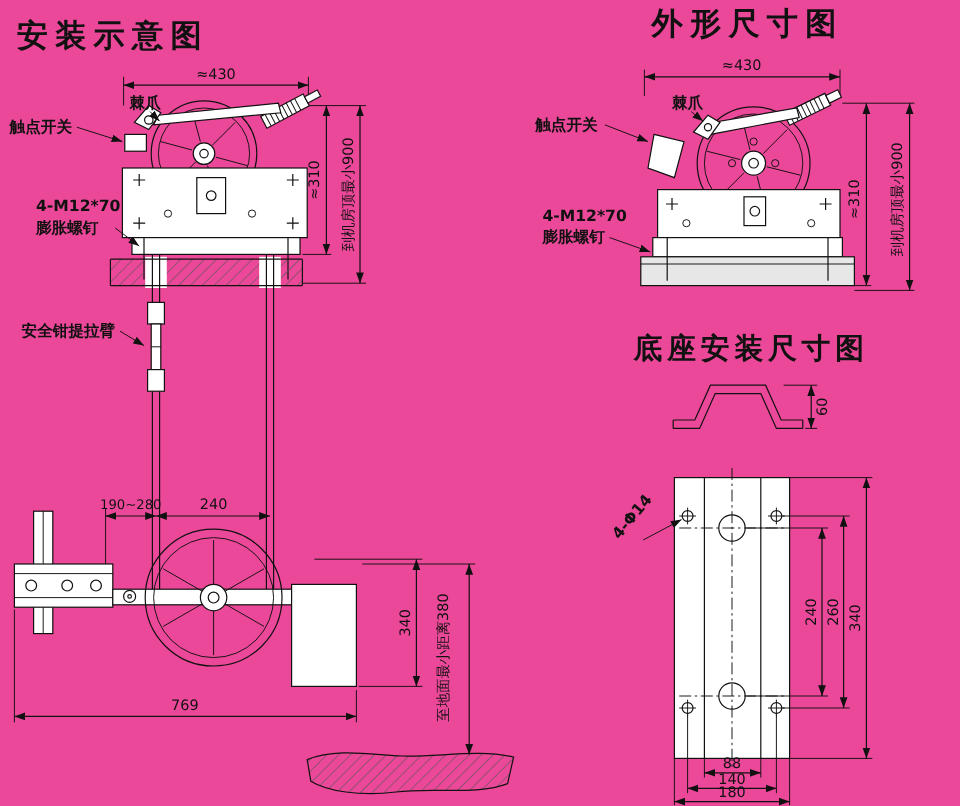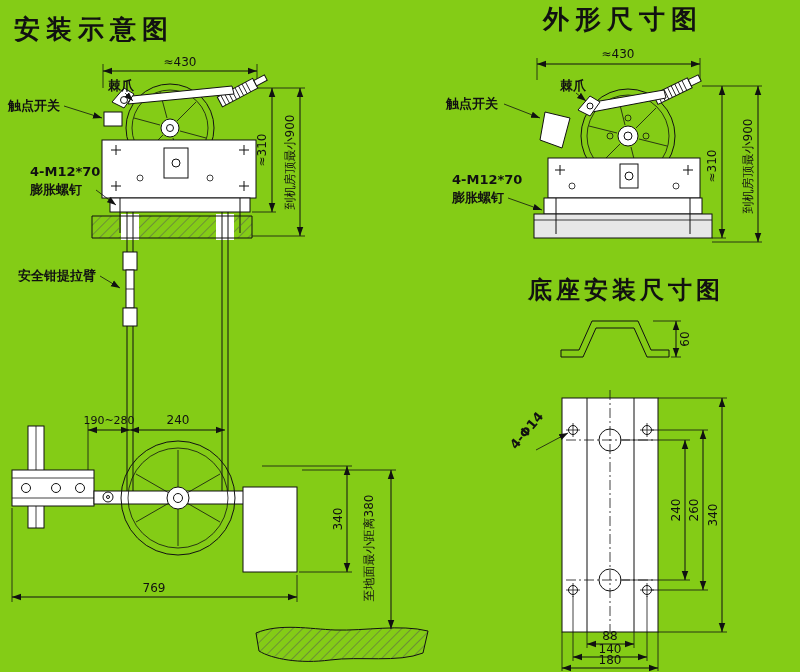--- a/index.html
+++ b/index.html
@@ -1,16 +1,16 @@
 <!DOCTYPE html>
 <html><head>
 <meta charset="utf-8">
 <style>
   html,body{margin:0;padding:0;background:#fff;}
-  .canvas{position:relative;width:800px;height:672px;background:#84cc16;overflow:hidden;}
+  .canvas{position:relative;width:800px;height:672px;background:#ec4899;overflow:hidden;}
   svg{display:block;}
   .ln{stroke:#111;stroke-width:1;fill:none;}
   .thn{stroke:#111;stroke-width:.8;fill:none;}
   .fw{fill:#fff;stroke:#111;stroke-width:1;}
   .fg{fill:#e7e7e7;stroke:#111;stroke-width:1;}
   .cl{stroke:#111;stroke-width:.8;fill:none;stroke-dasharray:10 3 2 3;}
   .dim{font:12px "DejaVu Sans",sans-serif;fill:#111;}
   .dim-s{font:11px "DejaVu Sans",sans-serif;fill:#111;}
   .lbl{font:bold 13px "DejaVu Sans",sans-serif;fill:#111;}
   .ttl{font:bold 26px "DejaVu Serif",serif;fill:#111;letter-spacing:6px;}

